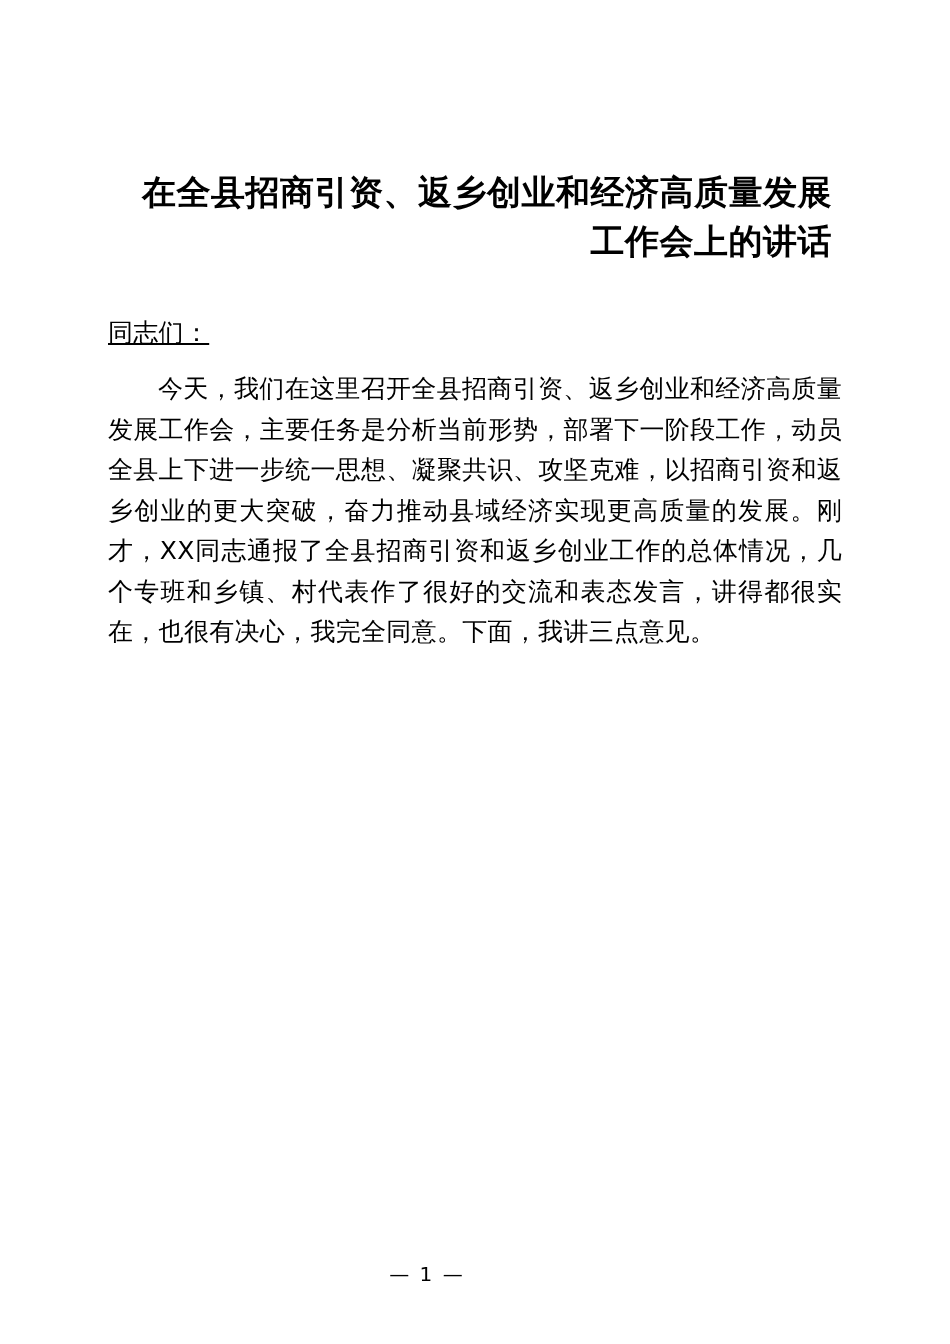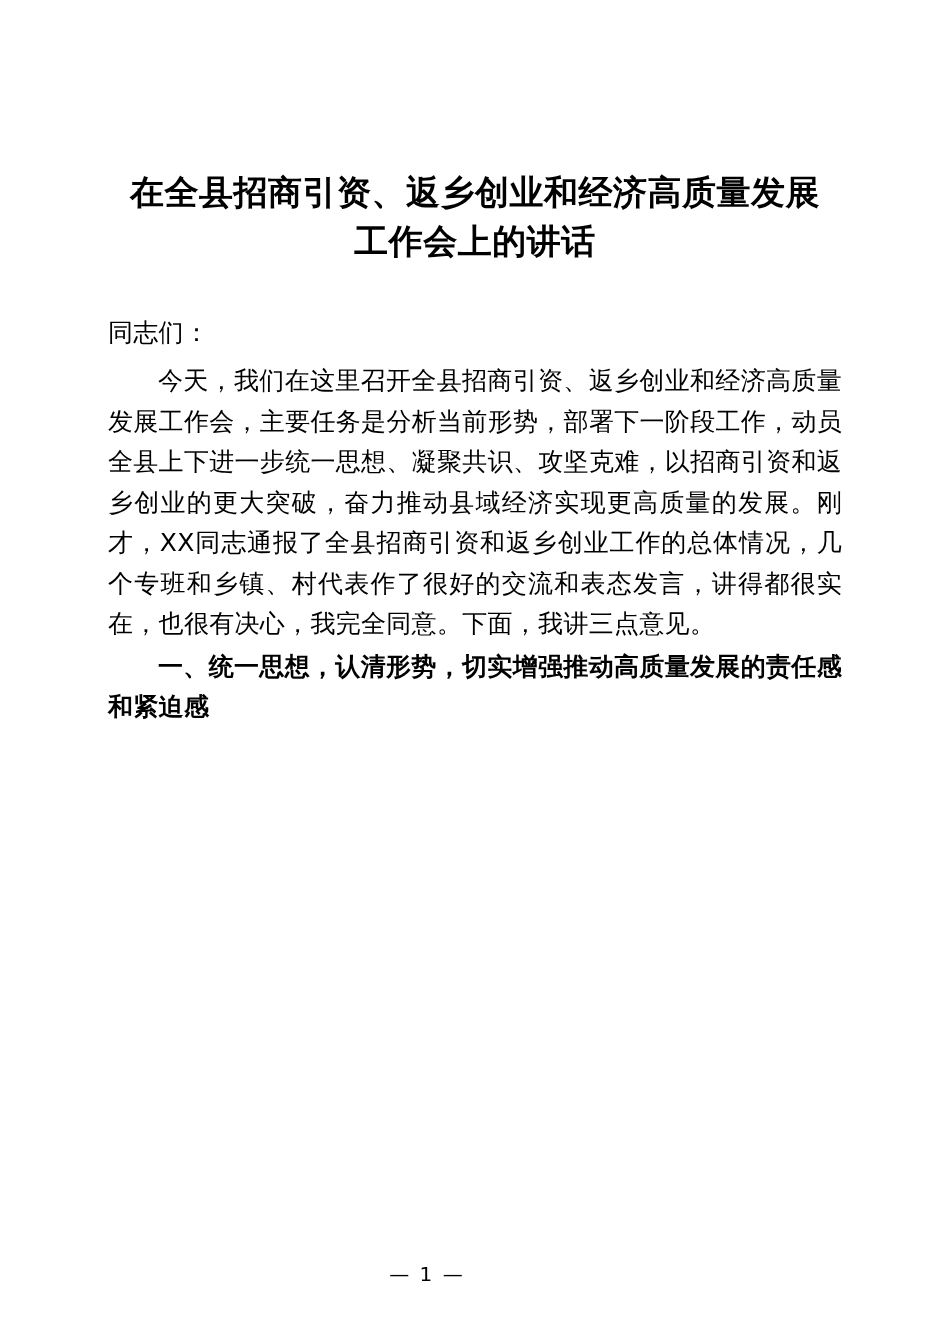--- a/index.html
+++ b/index.html
@@ -19,38 +19,39 @@
     box-sizing: border-box;
     width: 950px;
     height: 1344px;
     padding: 168px 108px 0 108px;
     position: relative;
   }
   .doc-title {
     font-size: 34px;
     font-weight: bold;
     line-height: 1.45;
-    text-align: center;
+    text-align: right;
     letter-spacing: 0.5px;
     margin: 0 0 46px 0;
     padding: 0 10px;
   }
   .salutation {
     font-size: 25px;
     line-height: 1.62;
     margin: 0 0 2px 0;
     letter-spacing: 0.3px;
+    text-decoration: underline;
   }
   .para {
     font-size: 25px;
     line-height: 1.62;
     text-align: justify;
     text-justify: inter-ideograph;
     text-indent: 2em;
-    margin: 8px 0 2px 0;
+    margin: 16px 0 2px 0;
     letter-spacing: 0.3px;
   }
   .heading {
     font-size: 25px;
     font-weight: bold;
     line-height: 1.62;
     text-align: justify;
     text-indent: 2em;
     margin: 0 0 2px 0;
     letter-spacing: 0.3px;
@@ -71,18 +72,17 @@
 <body>
 
 <div class="page">
 
   <h1 class="doc-title">在全县招商引资、返乡创业和经济高质量发展工作会上的讲话</h1>
 
   <p class="salutation">同志们：</p>
 
   <p class="para">今天，我们在这里召开全县招商引资、返乡创业和经济高质量发展工作会，主要任务是分析当前形势，部署下一阶段工作，动员全县上下进一步统一思想、凝聚共识、攻坚克难，以招商引资和返乡创业的更大突破，奋力推动县域经济实现更高质量的发展。刚才，XX同志通报了全县招商引资和返乡创业工作的总体情况，几个专班和乡镇、村代表作了很好的交流和表态发言，讲得都很实在，也很有决心，我完全同意。下面，我讲三点意见。</p>
 
-  <p class="heading">一、统一思想，认清形势，切实增强推动高质量发展的责任感和紧迫感</p>
 
 
   <div class="page-footer">— 1 —</div>
 
 </div>
 
 </body></html>

